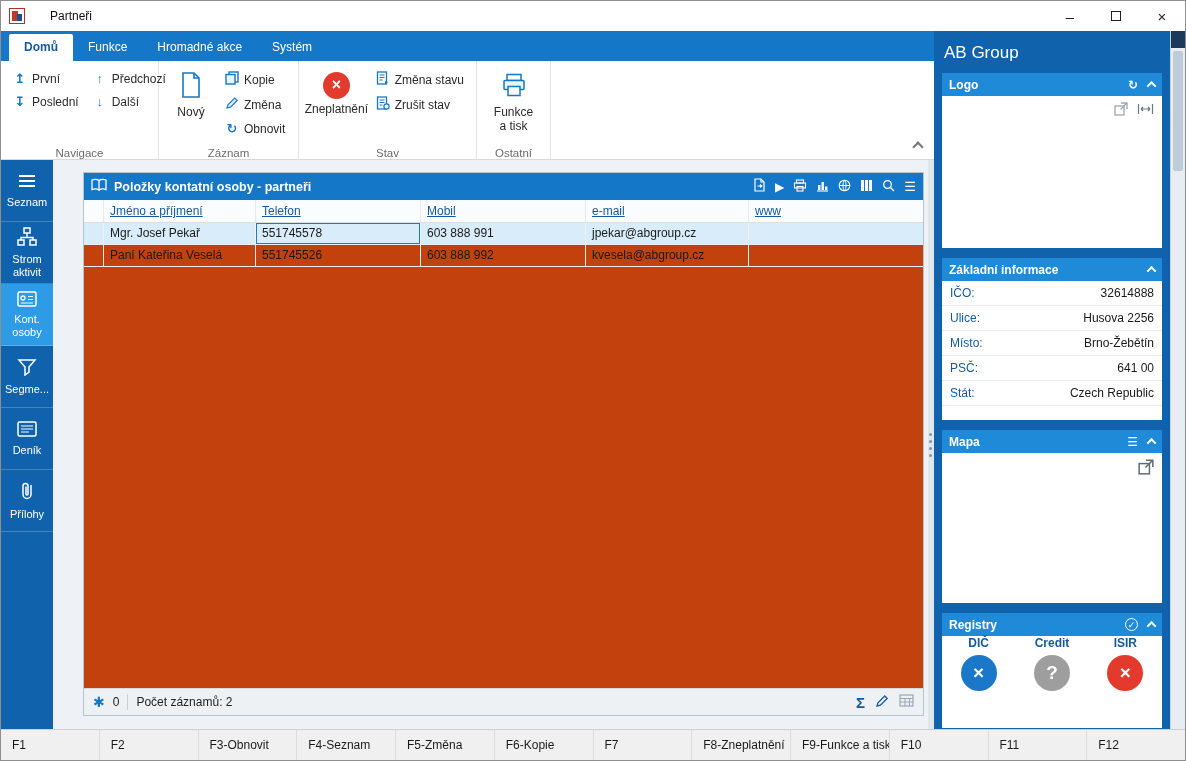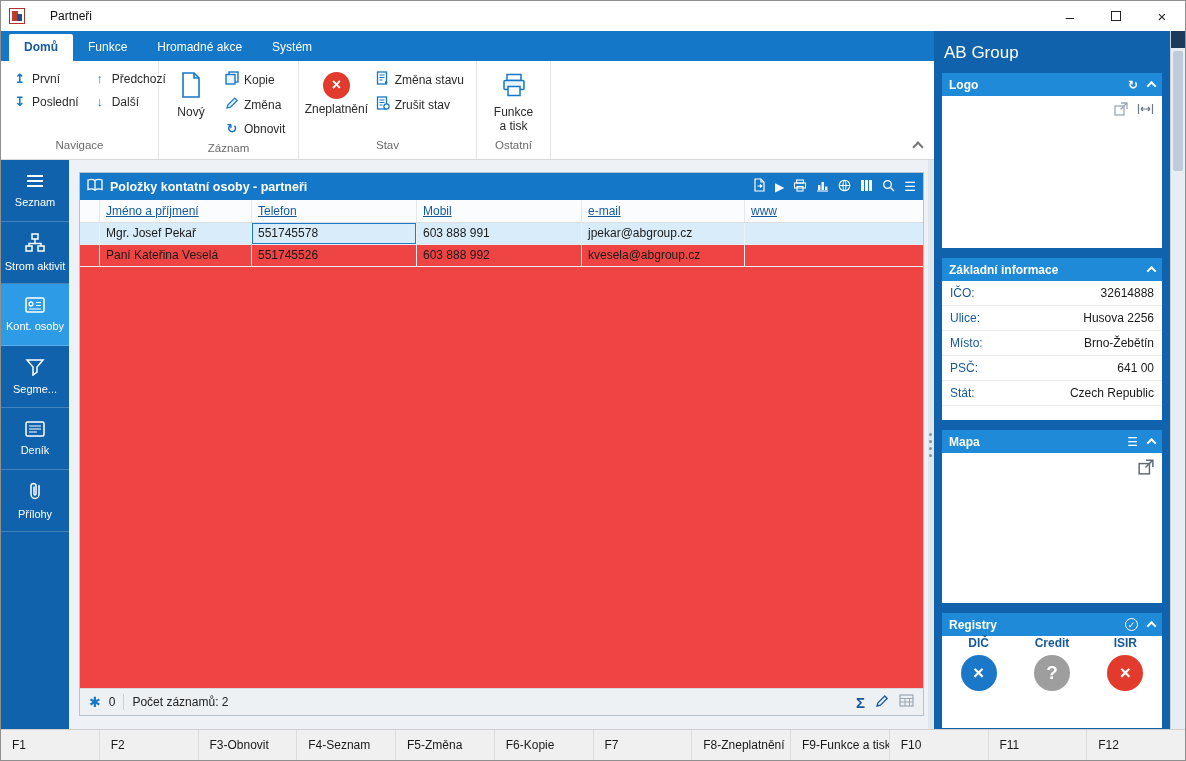--- a/index.html
+++ b/index.html
@@ -24,42 +24,42 @@
 
   
   .tabbar { height:30px; background:#1577c8; display:flex; align-items:flex-end; padding-left:8px; flex:0 0 auto; }
   .tab { color:#fff; font-size:12px; padding:6px 15px 7px; }
   .tab.active { background:#fff; color:#14599e; border-radius:2px 2px 0 0; font-weight:bold; }
 
   
   .ribbon { height:99px; background:#fff; border-bottom:1px solid #d8d8d8; display:flex; position:relative; flex:0 0 auto; }
   .rgroup { display:flex; flex-direction:column; border-right:1px solid #e4e4e4; padding:4px 4px 0; }
   .rgroup-items { flex:1; display:flex; align-items:flex-start; padding:2px 2px 0; gap:2px; }
-  .rgroup-caption { text-align:center; color:#6b6b6b; font-size:11.5px; padding:2px 4px 8px; }
+  .rgroup-caption { text-align:center; color:#6b6b6b; font-size:11.5px; padding:2px 4px 0; }
   .ritem-col { display:flex; flex-direction:column; }
   .small-item { display:flex; align-items:center; gap:5px; padding:4px 6px; color:#2b2b2b; white-space:nowrap; cursor:default; }
   .glyph-icon { color:#1577c8; font-weight:bold; font-size:13px; width:14px; text-align:center; display:inline-block; }
   .big-btn { display:flex; flex-direction:column; align-items:center; gap:4px; padding:5px 7px 2px; text-align:center; color:#2b2b2b; line-height:1.15; min-width:52px; cursor:default; }
   .red-circle { width:27px; height:27px; border-radius:50%; background:#e23b2e; color:#fff; display:flex; align-items:center; justify-content:center; font-size:16px; font-weight:bold; }
   .ribbon-collapse { position:absolute; right:12px; bottom:8px; width:8px; height:8px; border-left:2px solid #777; border-top:2px solid #777; transform:rotate(45deg); cursor:default; }
 
   
   .content { flex:1 1 auto; display:flex; background:#eef1f5; min-height:0; }
-  .sidebar { width:68px; background:#0f62ab; display:flex; flex-direction:column; flex:0 0 auto; }
+  .sidebar { width:52px; background:#0f62ab; display:flex; flex-direction:column; flex:0 0 auto; }
   .side-item { height:62px; color:#fff; display:flex; flex-direction:column; align-items:center; justify-content:center; gap:4px; border-bottom:1px solid rgba(255,255,255,.22); font-size:11px; text-align:center; line-height:1.15; padding:2px; cursor:default; }
   .side-item.active { background:#2e9be6; }
   .side-item svg { flex:0 0 auto; }
 
   .main-area { flex:1; padding:12px 4px 13px 10px; min-width:0; display:flex; }
   .splitter-strip { width:6px; background:#dfe6ec; position:relative; flex:0 0 auto; }
   .splitter-dots { position:absolute; left:1px; top:50%; transform:translateY(-50%); display:flex; flex-direction:column; gap:4px; }
   .splitter-dots i { width:3px; height:3px; border-radius:50%; background:#7f93a6; }
 
   
-  .grid-panel { flex:1; background:#ef4444; border:1px solid #b7c4cf; display:flex; flex-direction:column; min-width:0; }
+  .grid-panel { flex:1; background:#c2410c; border:1px solid #b7c4cf; display:flex; flex-direction:column; min-width:0;margin-left:20px; }
   .grid-title { height:27px; background:#1577c8; color:#fff; display:flex; align-items:center; padding:0 7px; gap:7px; font-weight:bold; font-size:12.5px; flex:0 0 auto; }
   .gt-icons { margin-left:auto; display:flex; gap:9px; align-items:center; }
   .gt-icons .wglyph { color:#fff; font-size:12px; font-weight:bold; cursor:default; }
   .grid-header { display:flex; height:23px; background:#fbfcfd; border-bottom:1px solid #d9dee3; color:#14599e; flex:0 0 auto;text-decoration:underline; }
   .gh-cell { padding:4px 6px; border-right:1px solid #e4e9ed; overflow:hidden; white-space:nowrap; }
   .grid-row { display:flex; height:22px; border-bottom:1px solid #e9edf0; color:#1a1a1a; flex:0 0 auto; }
   .grid-row.selected { background:#d9ecf9; }
   .cell { padding:3px 6px; border-right:1px solid #eef1f4; overflow:hidden; white-space:nowrap; }
   .cell.focused { box-shadow: inset 0 0 0 1px #1f78c8; }
   .c0 { width:20px; flex:0 0 auto; }

